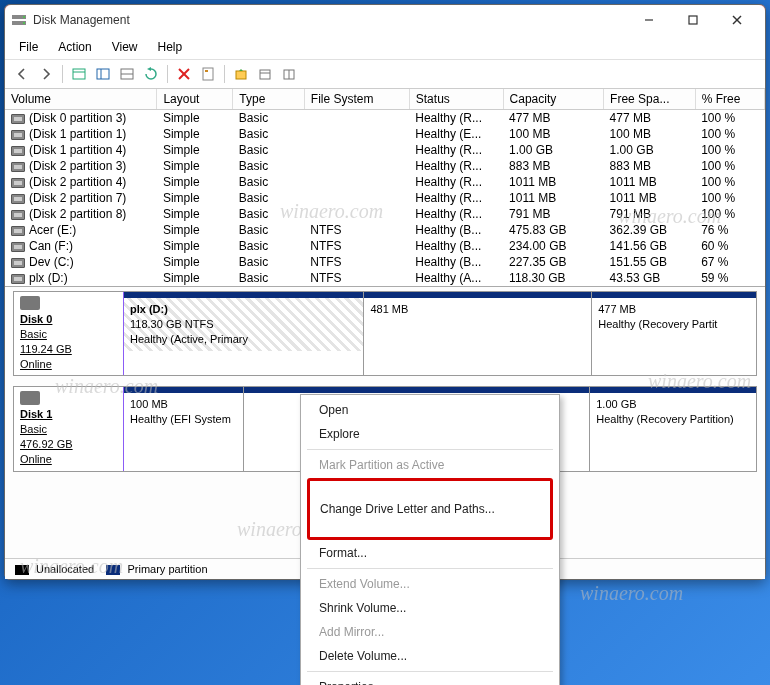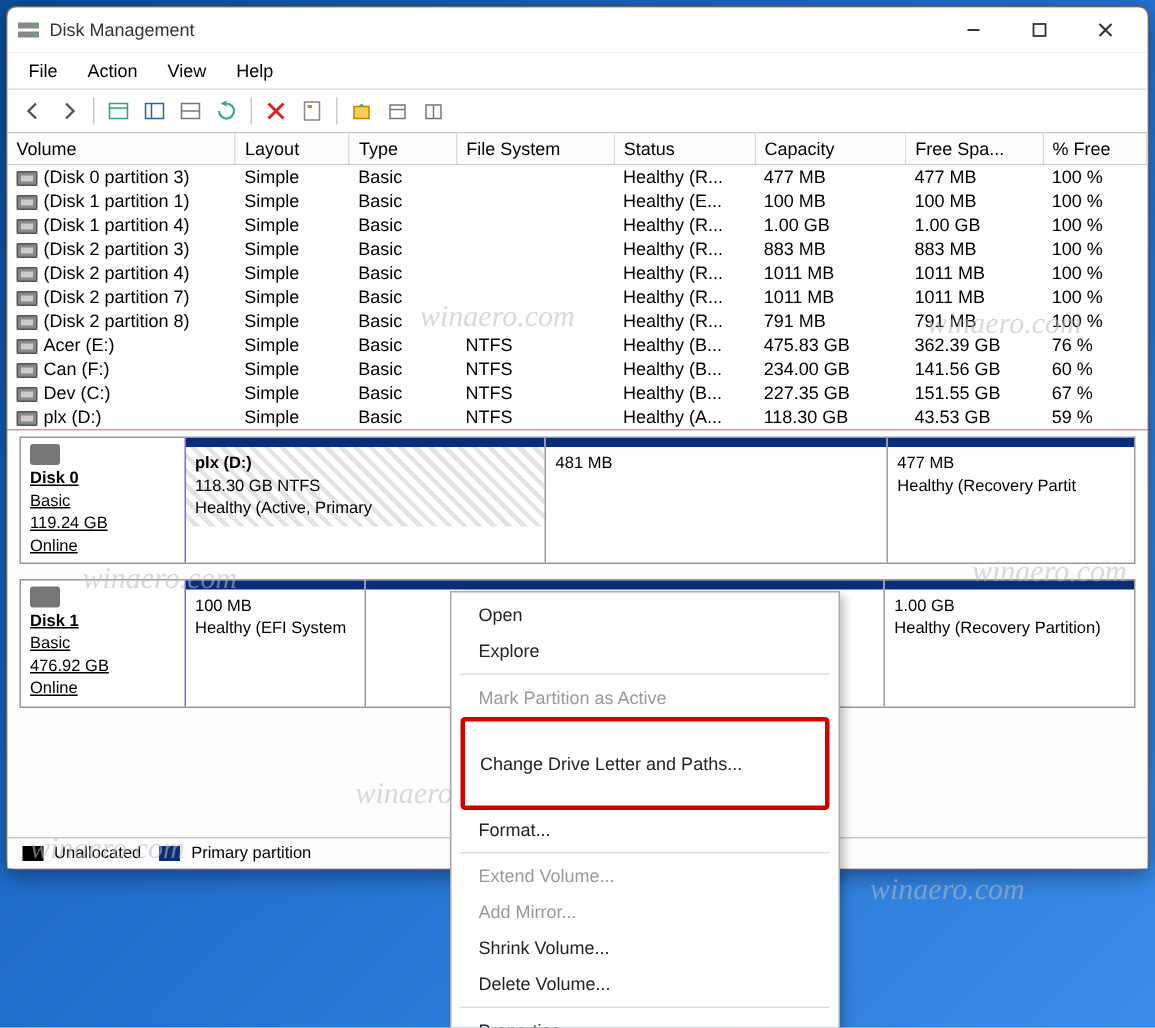--- a/index.html
+++ b/index.html
@@ -502,22 +502,22 @@
 
 <div class="ctxmenu" id="ctxmenu" style="left:300px; top:394px;">
     <div class="mitem">Open</div>
     <div class="mitem">Explore</div>
     <div class="msep"></div>
     <div class="mitem disabled">Mark Partition as Active</div>
     <div class="mitem highlight">Change Drive Letter and Paths...</div>
     <div class="mitem">Format...</div>
     <div class="msep"></div>
     <div class="mitem disabled">Extend Volume...</div>
+    <div class="mitem">Shrink Volume...</div>
     <div class="mitem disabled">Add Mirror...</div>
-    <div class="mitem">Shrink Volume...</div>
     <div class="mitem">Delete Volume...</div>
     <div class="msep"></div>
     <div class="mitem">Properties</div>
     <div class="msep"></div>
     <div class="mitem">Help</div>
   </div>
 
 <div class="wmark" style="left:280px; top:200px;">winaero.com</div>
 <div class="wmark" style="left:618px; top:205px;">winaero.com</div>
 <div class="wmark" style="left:55px; top:375px;">winaero.com</div>

